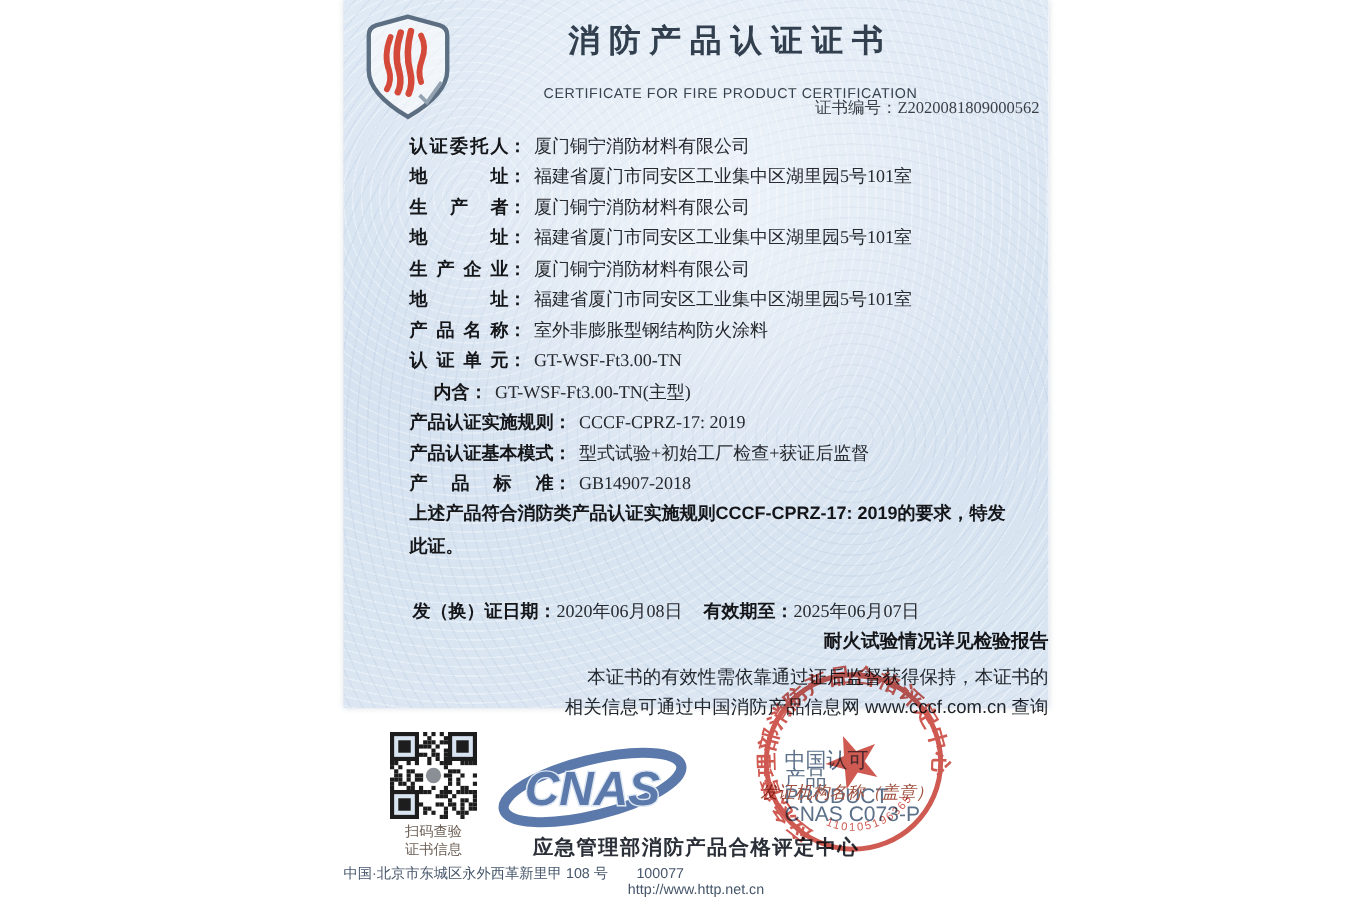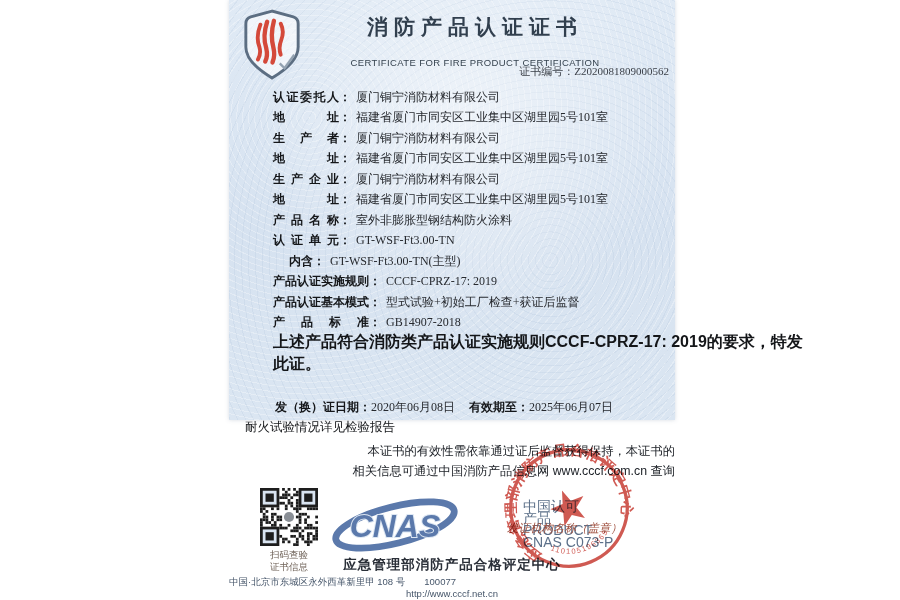--- a/index.html
+++ b/index.html
@@ -1,49 +1,49 @@
 <!DOCTYPE html>
 <html><head>
 <meta charset="utf-8">
 <style>
   html,body{margin:0;padding:0}
   body{width:900px;height:600px;background:#ffffff;position:relative;overflow:hidden;
        font-family:"Liberation Sans",sans-serif;}
-  .cert{position:absolute;left:229px;top:0;width:446px;height:420px;
+  .cert{position:absolute;left:229px;top:0;width:446px;height:472px;
     background:
       radial-gradient(circle at 52% 30%, rgba(255,255,255,.55), rgba(255,255,255,0) 55%),
       repeating-radial-gradient(circle at 72% 62%, rgba(150,175,205,.14) 0 1px, transparent 1px 7px),
       repeating-radial-gradient(circle at 18% 28%, rgba(255,255,255,.30) 0 1px, transparent 1px 6px),
       linear-gradient(180deg,#e0eaf5,#d6e2f0 55%,#dbe6f2);
-    box-shadow:0 0 4px rgba(90,110,140,.25);}
+    box-shadow:0 0 4px rgba(90,110,140,.25);padding-left:24px;}
   
   .logo{position:absolute;left:12px;top:8px;width:62px;height:74px}
   .hdr{position:absolute;top:13px;left:46px;right:0;text-align:center}
   .title{font-size:21px;font-weight:bold;letter-spacing:6px;color:#313f4e}
   .subtitle{font-size:9.5px;letter-spacing:.4px;color:#36434f;margin-top:16px}
   .certno{position:absolute;top:64px;right:6px;font-family:"Liberation Serif",serif;
           font-size:11px;color:#3a3f47}
   
   .fields{position:absolute;left:44px;top:87px;width:398px;font-size:12px;color:#141619;white-space:nowrap}
   .row{height:20.5px;display:flex;align-items:center}
   .lbl{font-weight:bold;display:inline-block;min-width:66px;text-align-last:justify;text-justify:inter-character}
   .row.wide .lbl{min-width:96px}
   .row.long .lbl{min-width:0}
   .row.indent .lbl{min-width:0;margin-left:16px}
   .colon{font-weight:bold;margin-right:5px}
   .val{font-family:"Liberation Serif",serif;color:#26292e}
-  .statement{position:absolute;left:44px;top:331px;width:400px;font-size:16px;font-weight:bold;
+  .statement{position:absolute;left:44px;top:331px;width:400px;font-size:12px;font-weight:bold;
              line-height:22px;color:#141619;white-space:nowrap}
   .dates1{position:absolute;left:134px;top:378px;font-size:12px;color:#141619;white-space:nowrap}
   .dates2{position:absolute;left:46px;top:399px;font-size:12px;color:#141619;white-space:nowrap}
   .dates1 b,.dates2 b{font-weight:bold}
   .dates1 .val,.dates2 .val{font-family:"Liberation Serif",serif}
   .gap{display:inline-block;width:14px}
-  .firetest{position:absolute;left:16px;right:0;top:419px;text-align:left;font-size:12.5px;
-            font-weight:normal;color:#141619}
+  .firetest{position:absolute;left:4px;right:0;top:419px;text-align:right;font-size:12.5px;
+            font-weight:bold;color:#141619}
   .validity{position:absolute;left:0;right:0;top:441px;text-align:right;font-size:12.3px;
             line-height:20px;color:#20242a}
   
   .qr{position:absolute;left:31px;top:488px;width:58px;height:58px}
   .qrcap{position:absolute;left:22px;top:549px;width:76px;text-align:center;font-size:9.5px;
          line-height:11.5px;color:#6f6258}
   .cnas{position:absolute;left:98px;top:496px;width:136px;height:58px}
   .cnasblk{position:absolute;left:294px;top:500px;font-size:14px;line-height:12px;color:#5c7089}
   .stampcap{position:absolute;left:278px;top:521px;width:170px;text-align:left;
             font-family:"Liberation Serif",serif;font-style:italic;font-size:11.5px;color:#a0503f;z-index:2}
@@ -329,14 +329,14 @@
       </text>
       <polygon fill="#c5352c" points="80,60 84.7,73.5 99,73.8 87.6,82.5 91.8,96.2 80,88 68.2,96.2 72.4,82.5 61,73.8 75.3,73.5"></polygon>
       <text font-size="8" letter-spacing="1.5" fill="#c5352c" font-family="Liberation Sans, sans-serif">
         <textPath href="#arc-bot" startOffset="12">110105196365</textPath>
       </text>
     </g>
   </svg>
 
   <div class="org">应急管理部消防产品合格评定中心</div>
   <div class="addr">中国·北京市东城区永外西革新里甲 108 号　　100077</div>
-  <div class="url">http://www.cccf.net.cn</div>
+  <div class="url">http://www.http.net.cn</div>
 </div>
 
 </body></html>

